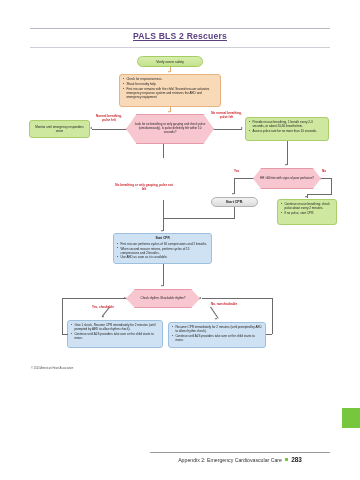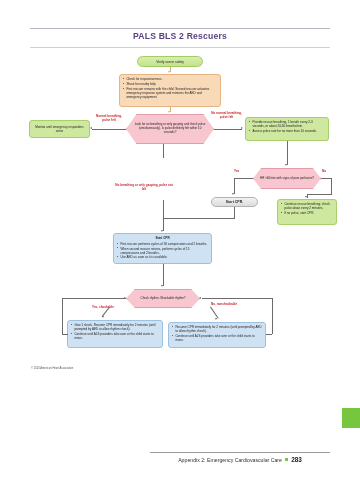--- a/index.html
+++ b/index.html
@@ -20,21 +20,21 @@
     position: absolute; left: 30px; width: 300px;
     height: 1px; background: #b9b9c4;
   }
   .rule.top { top: 28px; }
   .rule.bot { top: 47px; background: #cfcfd8; }
 
   .doc-title {
     position: absolute; left: 30px; top: 31px; width: 300px;
     text-align: center;
     font-size: 8.6px; font-weight: bold;
-    color: #5a3f82; letter-spacing: .2px;
+    color: #5a3f82; letter-spacing: .2px; text-decoration: underline;
   }
 
   
   .node {
     position: absolute;
     border-radius: 3px;
     font-size: 3.05px;
     line-height: 1.32;
     padding: 2.4px 3px;
   }

